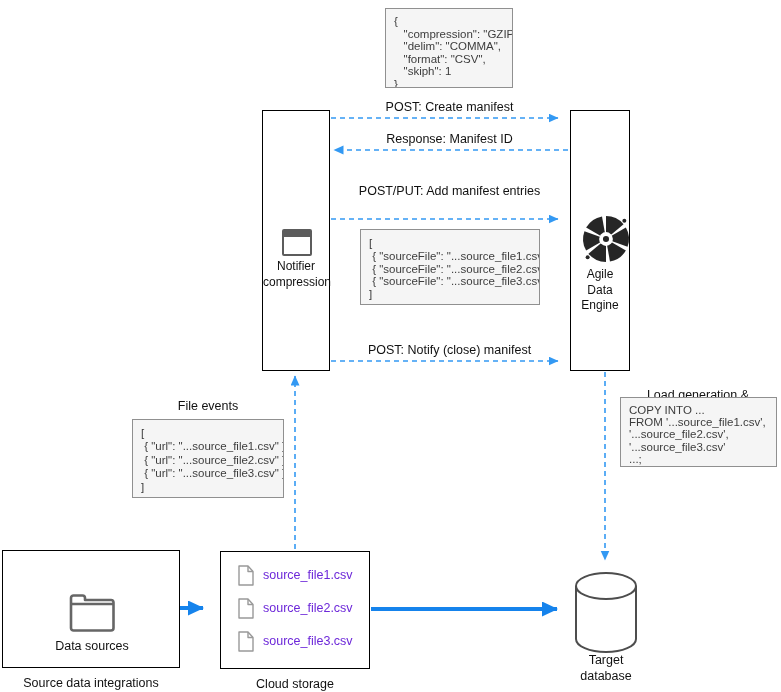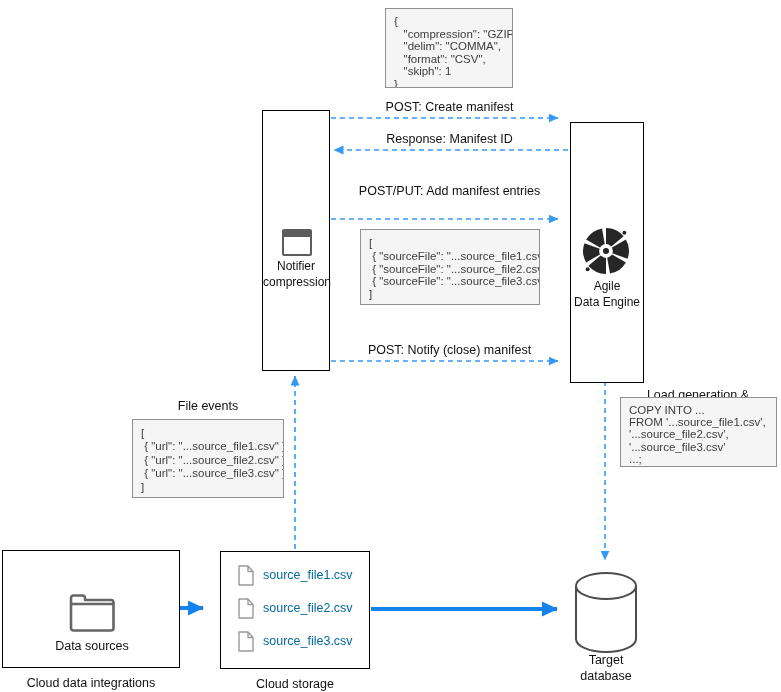--- a/index.html
+++ b/index.html
@@ -81,21 +81,21 @@
   .aperture-icon { position: absolute; left: 9px; top: 102px; }
 
   .file-row {
     position: absolute;
     left: 17px;
     display: flex;
     align-items: center;
     gap: 9px;
     height: 22px;
   }
-  .file-name { font-size: 12.5px; color: #0369a1; white-space: nowrap; }
+  .file-name { font-size: 12.5px; color: #6d28d9; white-space: nowrap; }
 </style>
 </head>
 <body>
 
 <div class="canvas">
 
   <svg class="overlay" viewBox="0 0 781 692">
     <defs>
       <marker id="ah-dash" markerWidth="12" markerHeight="11" refX="9.5" refY="4.5" orient="auto" markerUnits="userSpaceOnUse">
         <path d="M0,0 L10,4.5 L0,9 Z" fill="#3399f3"></path>
@@ -128,21 +128,21 @@
   <div class="msg-label" style="top:132px;">Response: Manifest ID</div>
   <div class="msg-label" style="top:184px;">POST/PUT: Add manifest entries</div>
   <div class="msg-label" style="top:343px;">POST: Notify (close) manifest</div>
 
   <div class="node-box" style="left:262px; top:110px; width:68px; height:261px;">
     <div class="window-icon"></div>
     <div class="label lifeline-label">Notifier
 compression</div>
   </div>
 
-  <div class="node-box" style="left:570px; top:122px; width:74px; height:261px;padding-left:13px;">
+  <div class="node-box" style="left:570px; top:110px; width:60px; height:261px;padding-left:13px;">
     <svg class="aperture-icon" width="52" height="52" viewBox="-34 -34 68 68">
       <g fill="#262626">
         <path d="M0,0 L0,-30 A30,30 0 0 1 22.98,-19.28 Z"></path>
         <path d="M0,0 L0,-30 A30,30 0 0 1 22.98,-19.28 Z" transform="rotate(60)"></path>
         <path d="M0,0 L0,-30 A30,30 0 0 1 22.98,-19.28 Z" transform="rotate(120)"></path>
         <path d="M0,0 L0,-30 A30,30 0 0 1 22.98,-19.28 Z" transform="rotate(180)"></path>
         <path d="M0,0 L0,-30 A30,30 0 0 1 22.98,-19.28 Z" transform="rotate(240)"></path>
         <path d="M0,0 L0,-30 A30,30 0 0 1 22.98,-19.28 Z" transform="rotate(300)"></path>
         <circle cx="24" cy="-24" r="2.6"></circle>
         <circle cx="-24" cy="24" r="2.6"></circle>
@@ -177,21 +177,21 @@
 
   <div class="node-box" style="left:2px; top:550px; width:178px; height:118px;">
     <svg class="abs" style="left:63px; top:36px;" width="52" height="46" viewBox="0 0 52 46">
       <g fill="#ffffff" stroke="#666666" stroke-width="2.6" stroke-linejoin="round">
         <path d="M5,41 V11 a2.5,2.5 0 0 1 2.5,-2.5 h9 a2.5,2.5 0 0 1 2.5,2.5 v2 h26 a2.5,2.5 0 0 1 2.5,2.5 v25.5 a2.5,2.5 0 0 1 -2.5,2.5 h-37.5 a2.5,2.5 0 0 1 -2.5,-2.5 z"></path>
         <path d="M5,17 h42.5" fill="none"></path>
       </g>
     </svg>
     <div class="label" style="left:9px; top:88px; width:160px; white-space:nowrap; font-size:12.5px;text-align:center;">Data sources</div>
   </div>
-  <div class="label" style="left:0px; top:676px; width:182px; white-space:nowrap;">Cloud data integrations</div>
+  <div class="label" style="left:0px; top:676px; width:182px; white-space:nowrap;">Source data integrations</div>
 
   <div class="node-box" style="left:220px; top:551px; width:150px; height:118px;">
     <div class="file-row" style="top:12px;">
       <svg width="16" height="21" viewBox="0 0 16 21">
         <path d="M1,1 h9 l5,5.5 v13.5 h-14 z" fill="#ffffff" stroke="#999999" stroke-width="1.4" stroke-linejoin="round"></path>
         <path d="M10,1 v5.5 h5" fill="none" stroke="#999999" stroke-width="1.4" stroke-linejoin="round"></path>
       </svg>
       <span class="file-name">source_file1.csv</span>
     </div>
     <div class="file-row" style="top:45px;">

